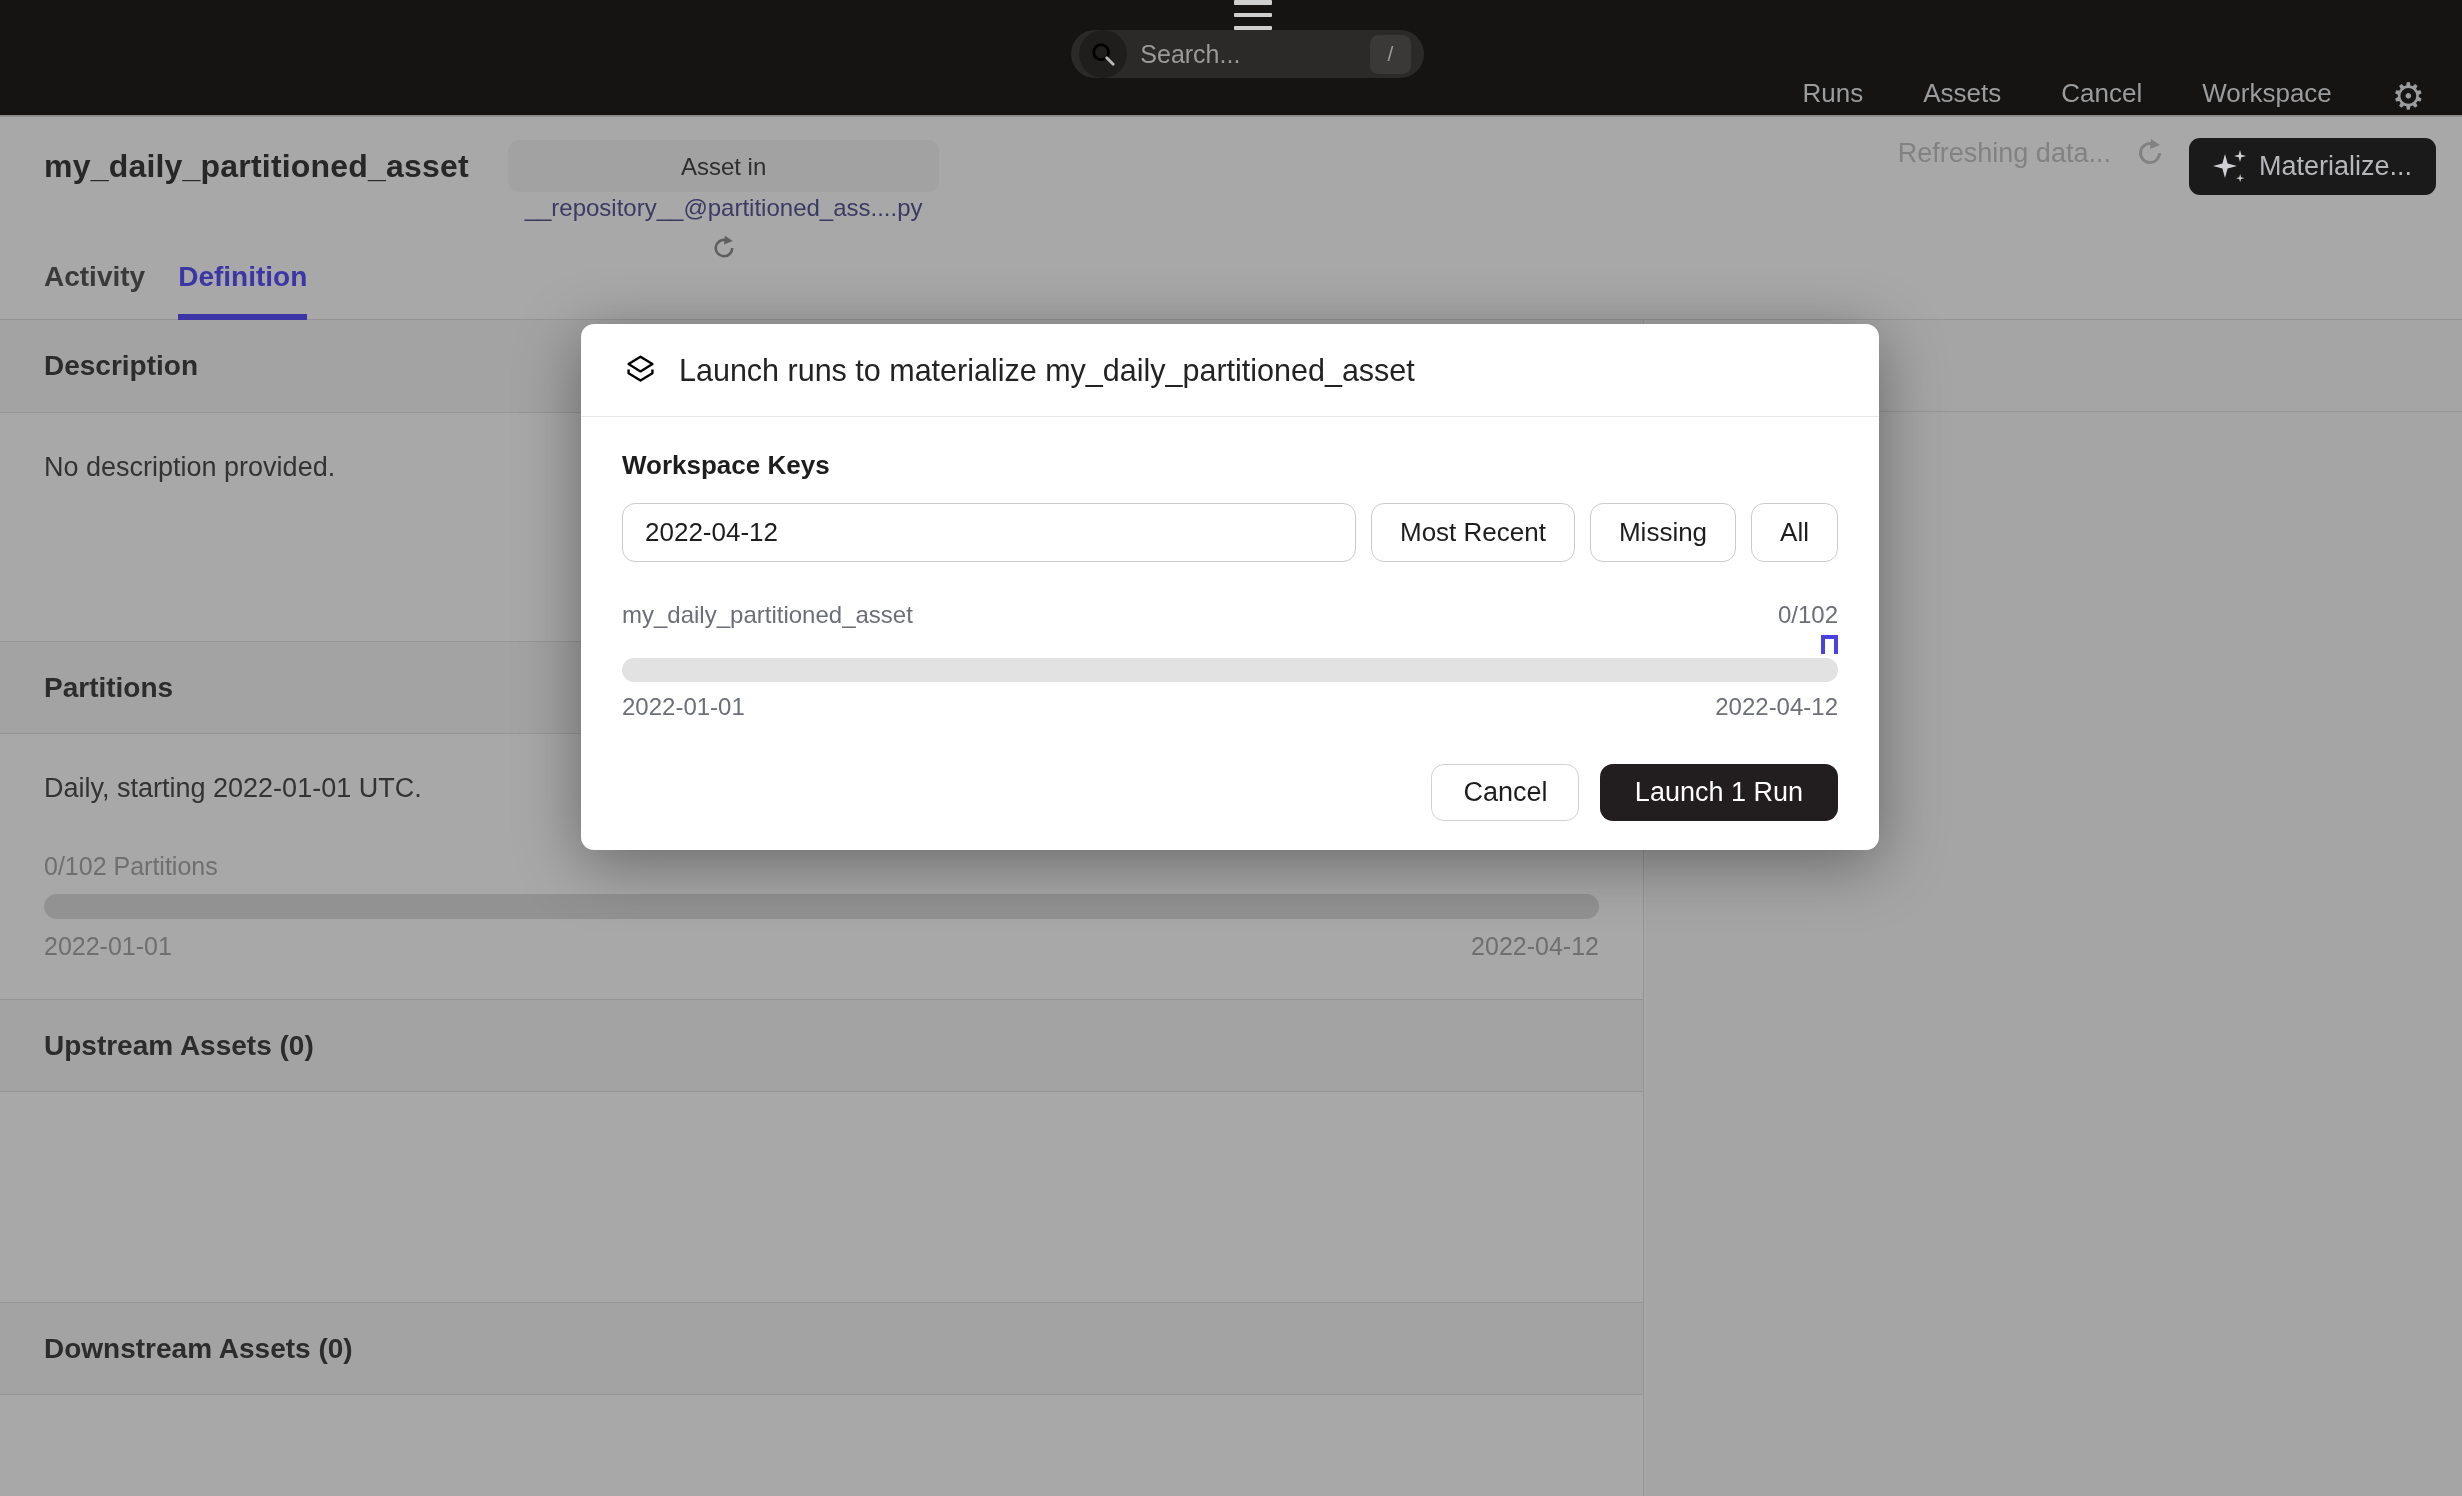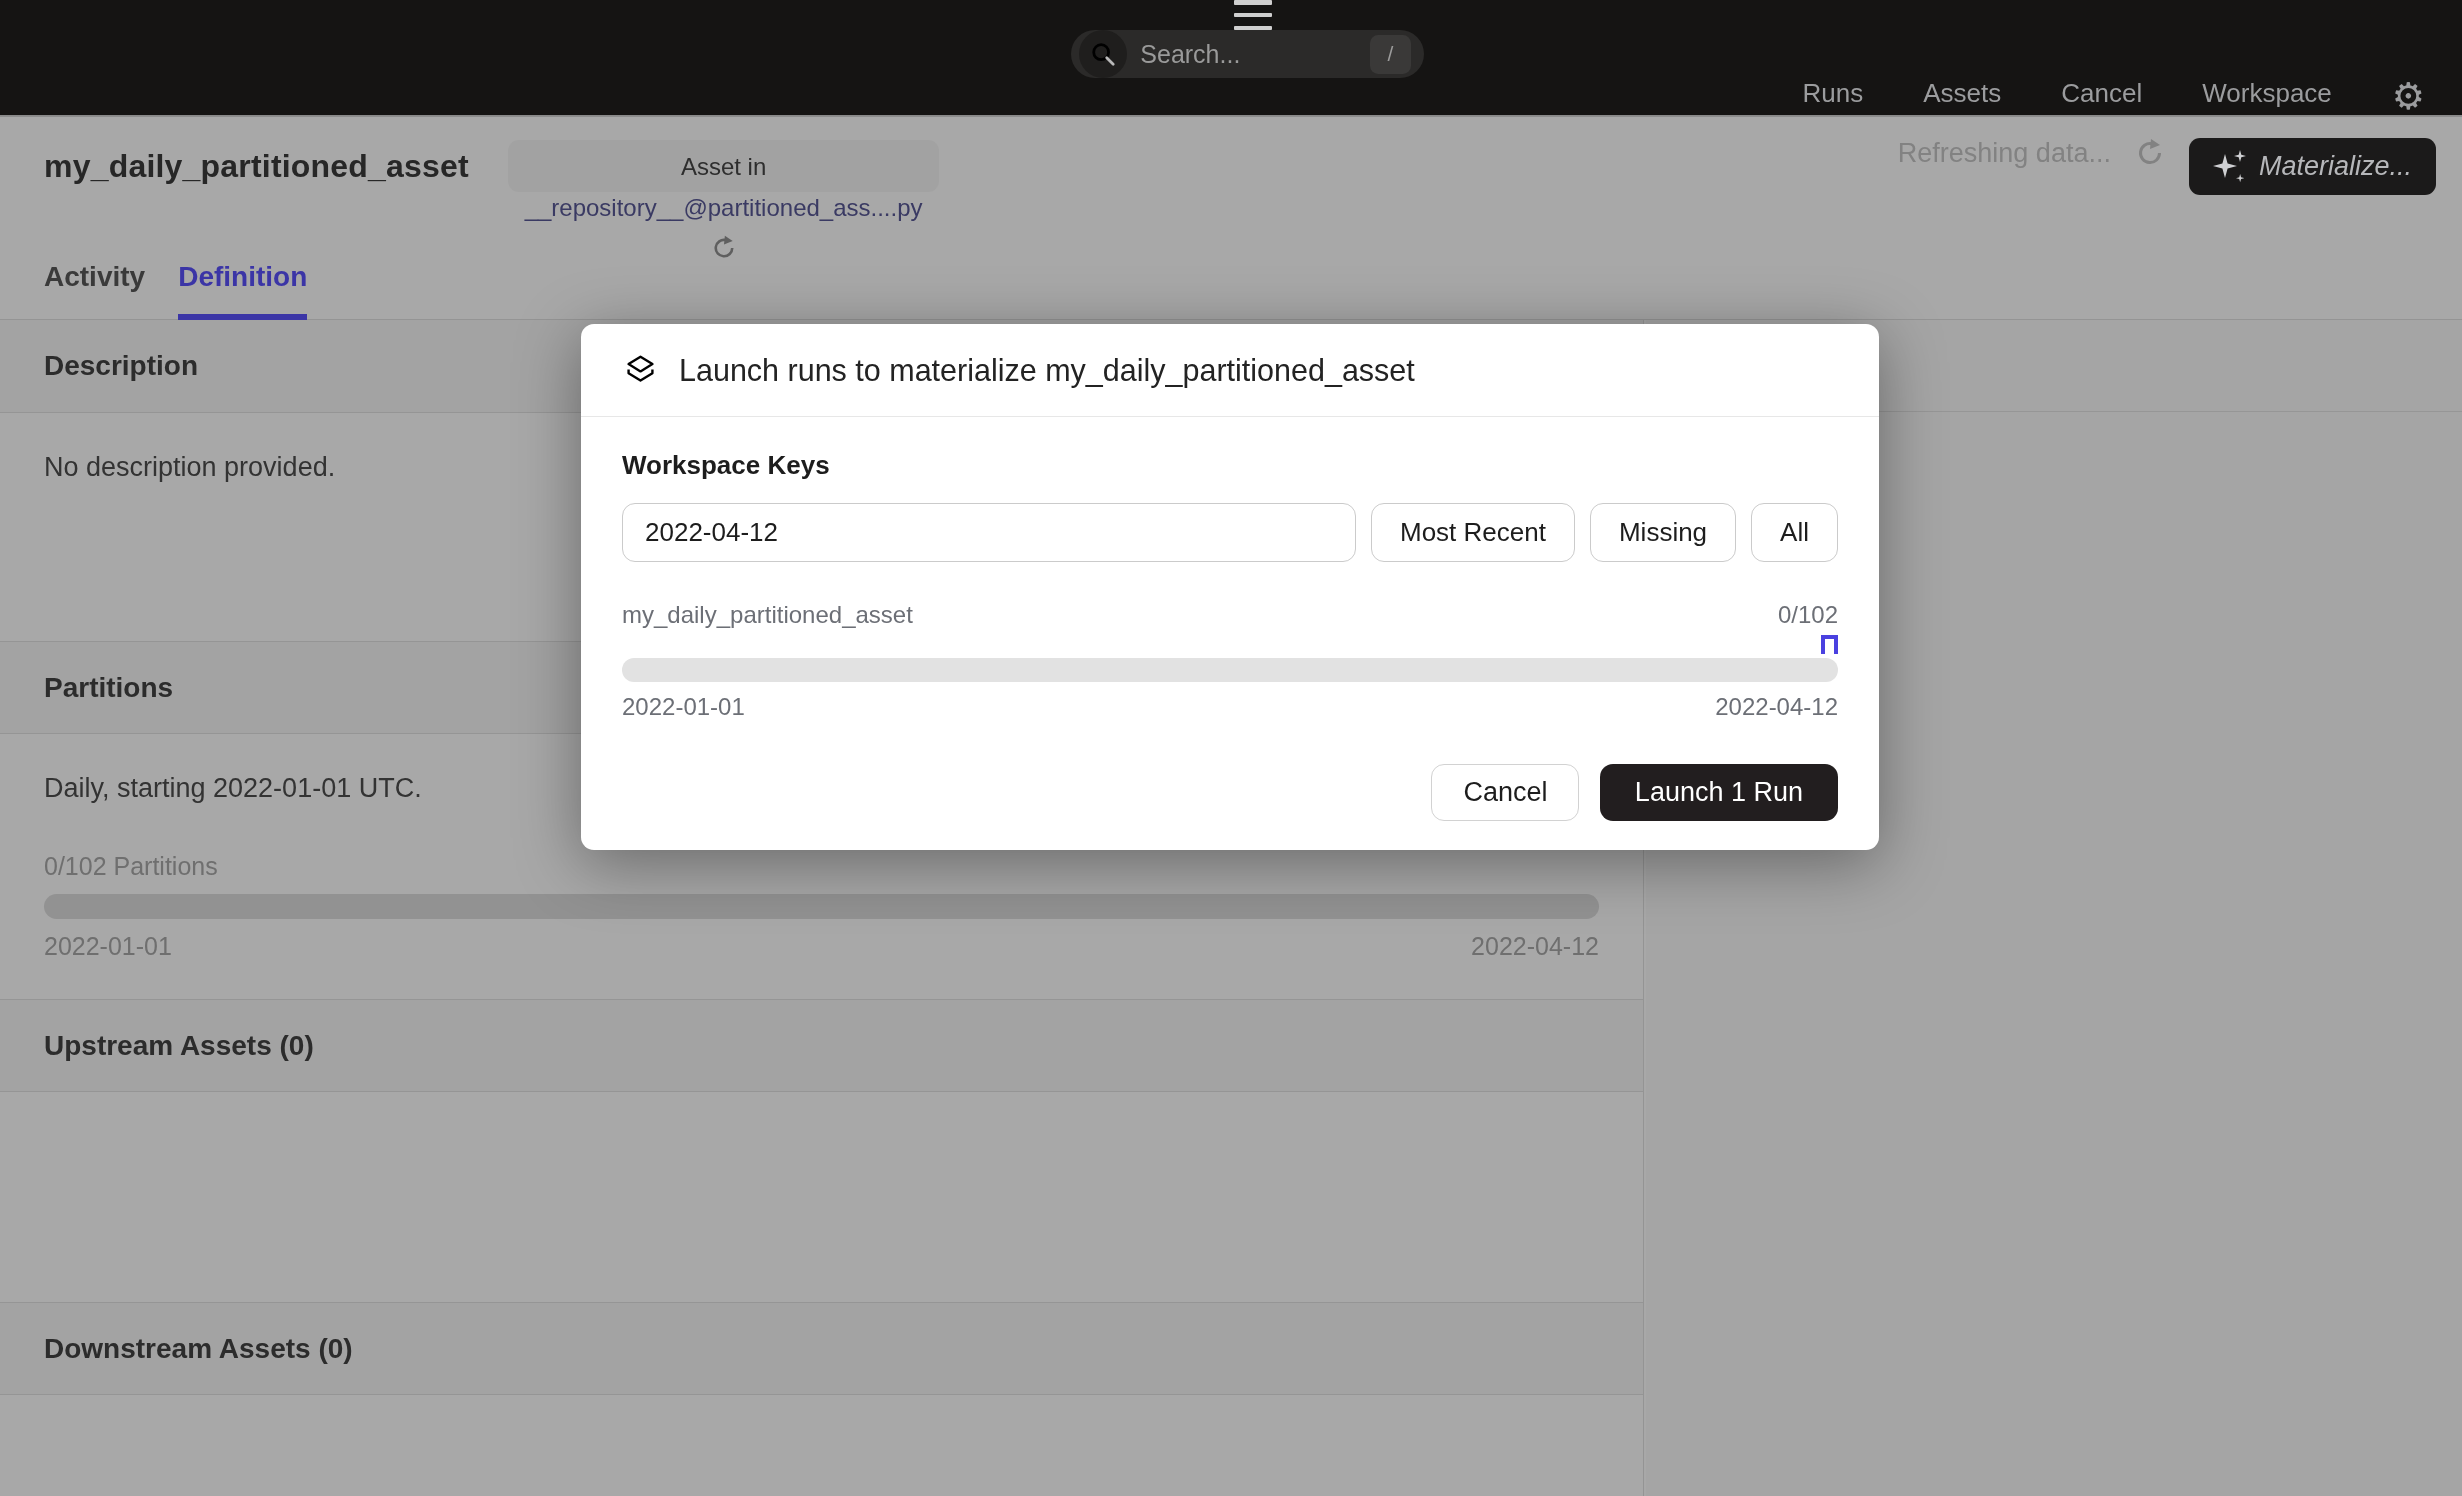--- a/index.html
+++ b/index.html
@@ -54,21 +54,21 @@
   }
   .asset-chip .chip-link { color:#3a3a63; cursor:pointer; }
   .icon-stroke { stroke:currentColor; fill:none; }
   .hdr-right { margin-left:auto; display:flex; align-items:flex-start; gap:24px; }
   .refreshing { color:#828282; font-size:27px; }
   .refresh-ic { color:#828282; }
   .chip-refresh { color:#5f5f5f; cursor:pointer; display:flex; }
   .materialize-btn {
     height:57px; border-radius:11px; background:#1b1a1a; border:none; cursor:pointer;
     display:flex; align-items:center; gap:13px; padding:0 24px;
-    color:#b6b7ba; font-size:27px; font-family:inherit;font-style:italic;
+    color:#b6b7ba; font-size:27px; font-family:inherit;
   }
   .sparkle { position:relative; width:33px; height:33px; color:#cfd0d3; }
   .sparkle svg { position:absolute; }
 
   
   .tabs {
     position:absolute; top:216px; left:0; right:0; height:104px;
     border-bottom:1.9px solid #949494;
     display:flex; align-items:flex-end; gap:33px; padding-left:44px;
   }

